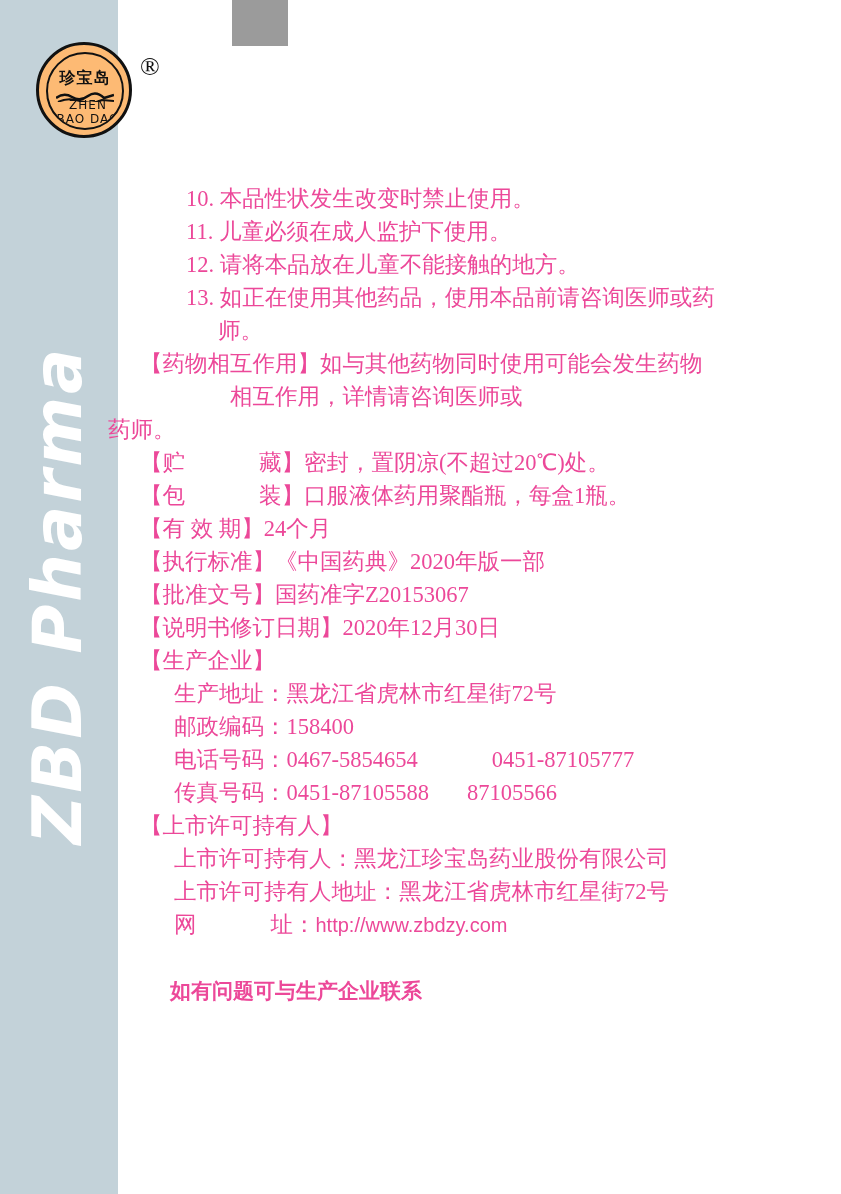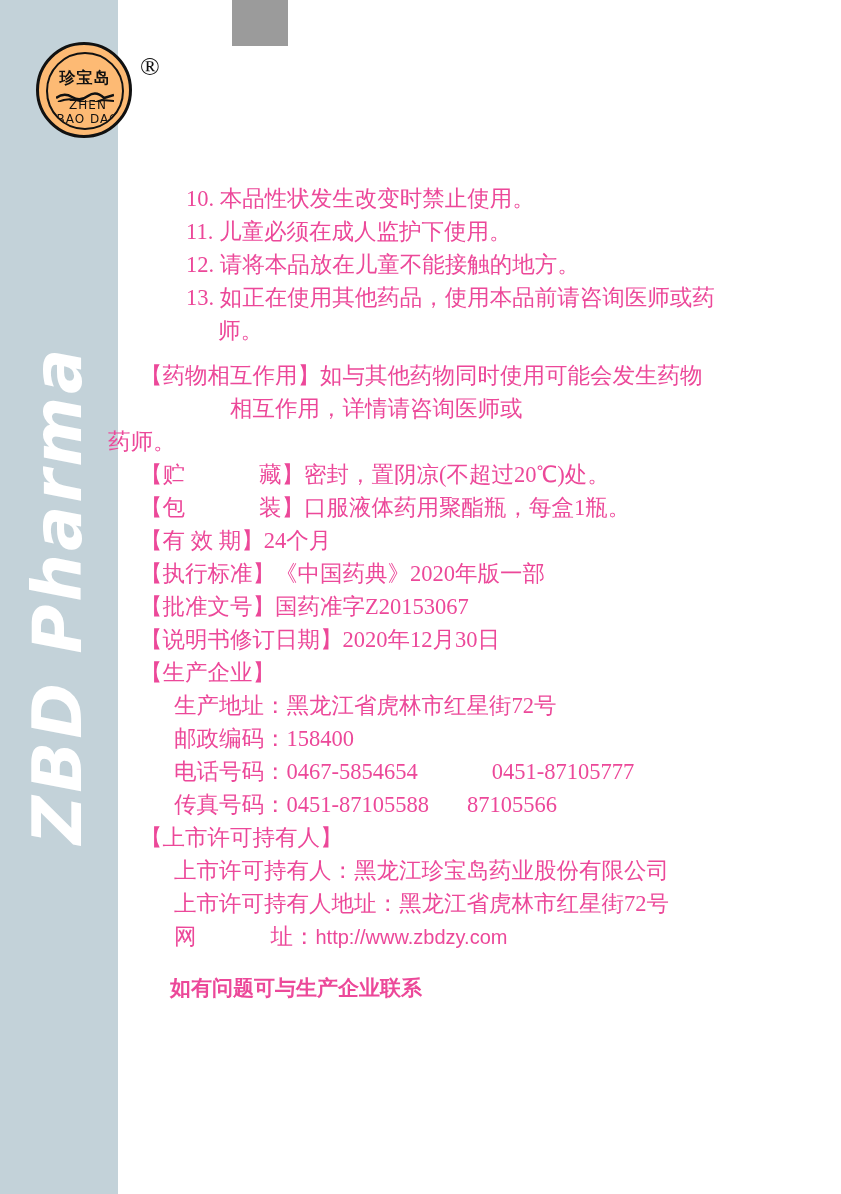--- a/index.html
+++ b/index.html
@@ -135,44 +135,44 @@
   }
   .numbered .ln {
     text-indent: 0;
     margin-bottom: 0;
     white-space: nowrap;
   }
   .cont-indent {
     padding-left: 32px;
   }
   .blk {
-    margin-top: 12px;
+    margin-top: 0;
     font-family: Liberation Serif, serif;
   }
   .sect {
     white-space: nowrap;
   }
   .indent-para {
     text-align: left;
     margin-left: 90px;
     margin-right: 0;
   }
   .mono {
     font-family: Liberation Sans, sans-serif;
     font-size: 20px;
     letter-spacing: 0px;
   }
   .sub {
     padding-left: 34px;
     white-space: nowrap;
   }
   .footer-note {
-    margin-top: 18px;
+    margin-top: 34px;
     padding-left: 30px;
-    font-family: Liberation Serif, serif;
+    font-family: Liberation Mono, monospace;
     font-weight: bold;
     font-size: 21px;
   }
   .sp-wide { display: inline-block; width: 74px; }
   .sp-mid { display: inline-block; width: 38px; }
 </style>
 </head>
 <body>
 
 <div class="left-band">

